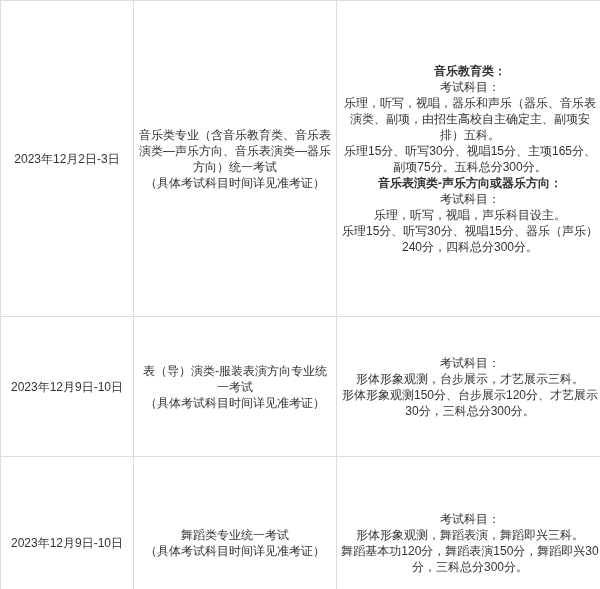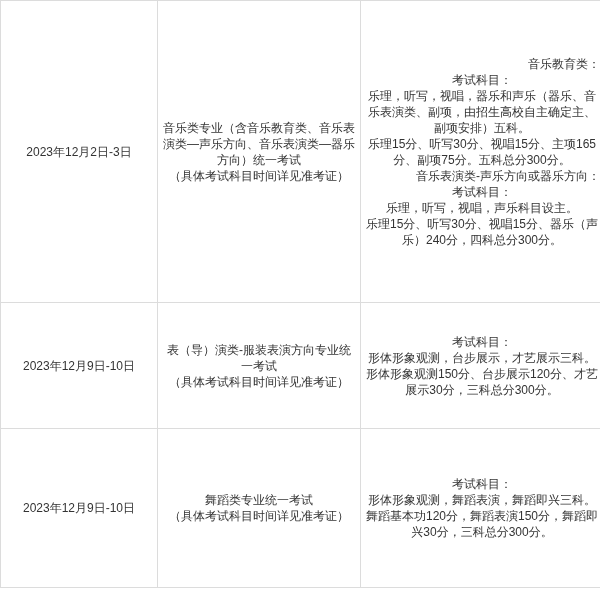--- a/index.html
+++ b/index.html
@@ -23,27 +23,27 @@
     font-size: 12px;
     line-height: 16px;
   }
   table.exam-table td {
     border: 1px solid #dcdcdc;
     vertical-align: middle;
     text-align: center;
     background: #ffffff;
     overflow: hidden;
   }
-  td.col-date   { width: 128px; padding: 0 14px; }
-  td.col-exam   { width: 194px; padding: 0 4px; }
+  td.col-date   { width: 128px; padding: 0 2px; }
+  td.col-exam   { width: 194px; padding: 7px 4px; }
   td.col-details{ padding: 0 3px; }
   tr.r0 td { height: 301px; }
   tr.r1 td { height: 125px; }
   tr.r2 td { height: 158px; }
-  .bold { font-weight: normal; text-align: right; }
+  .bold { font-weight: bold; }
 </style>
 </head>
 <body>
 
 <div class="page">
   <table class="exam-table">
     <tbody>
   <tr class="r0">
     <td class="col-date">2023年12月2日-3日</td>
     <td class="col-exam">

